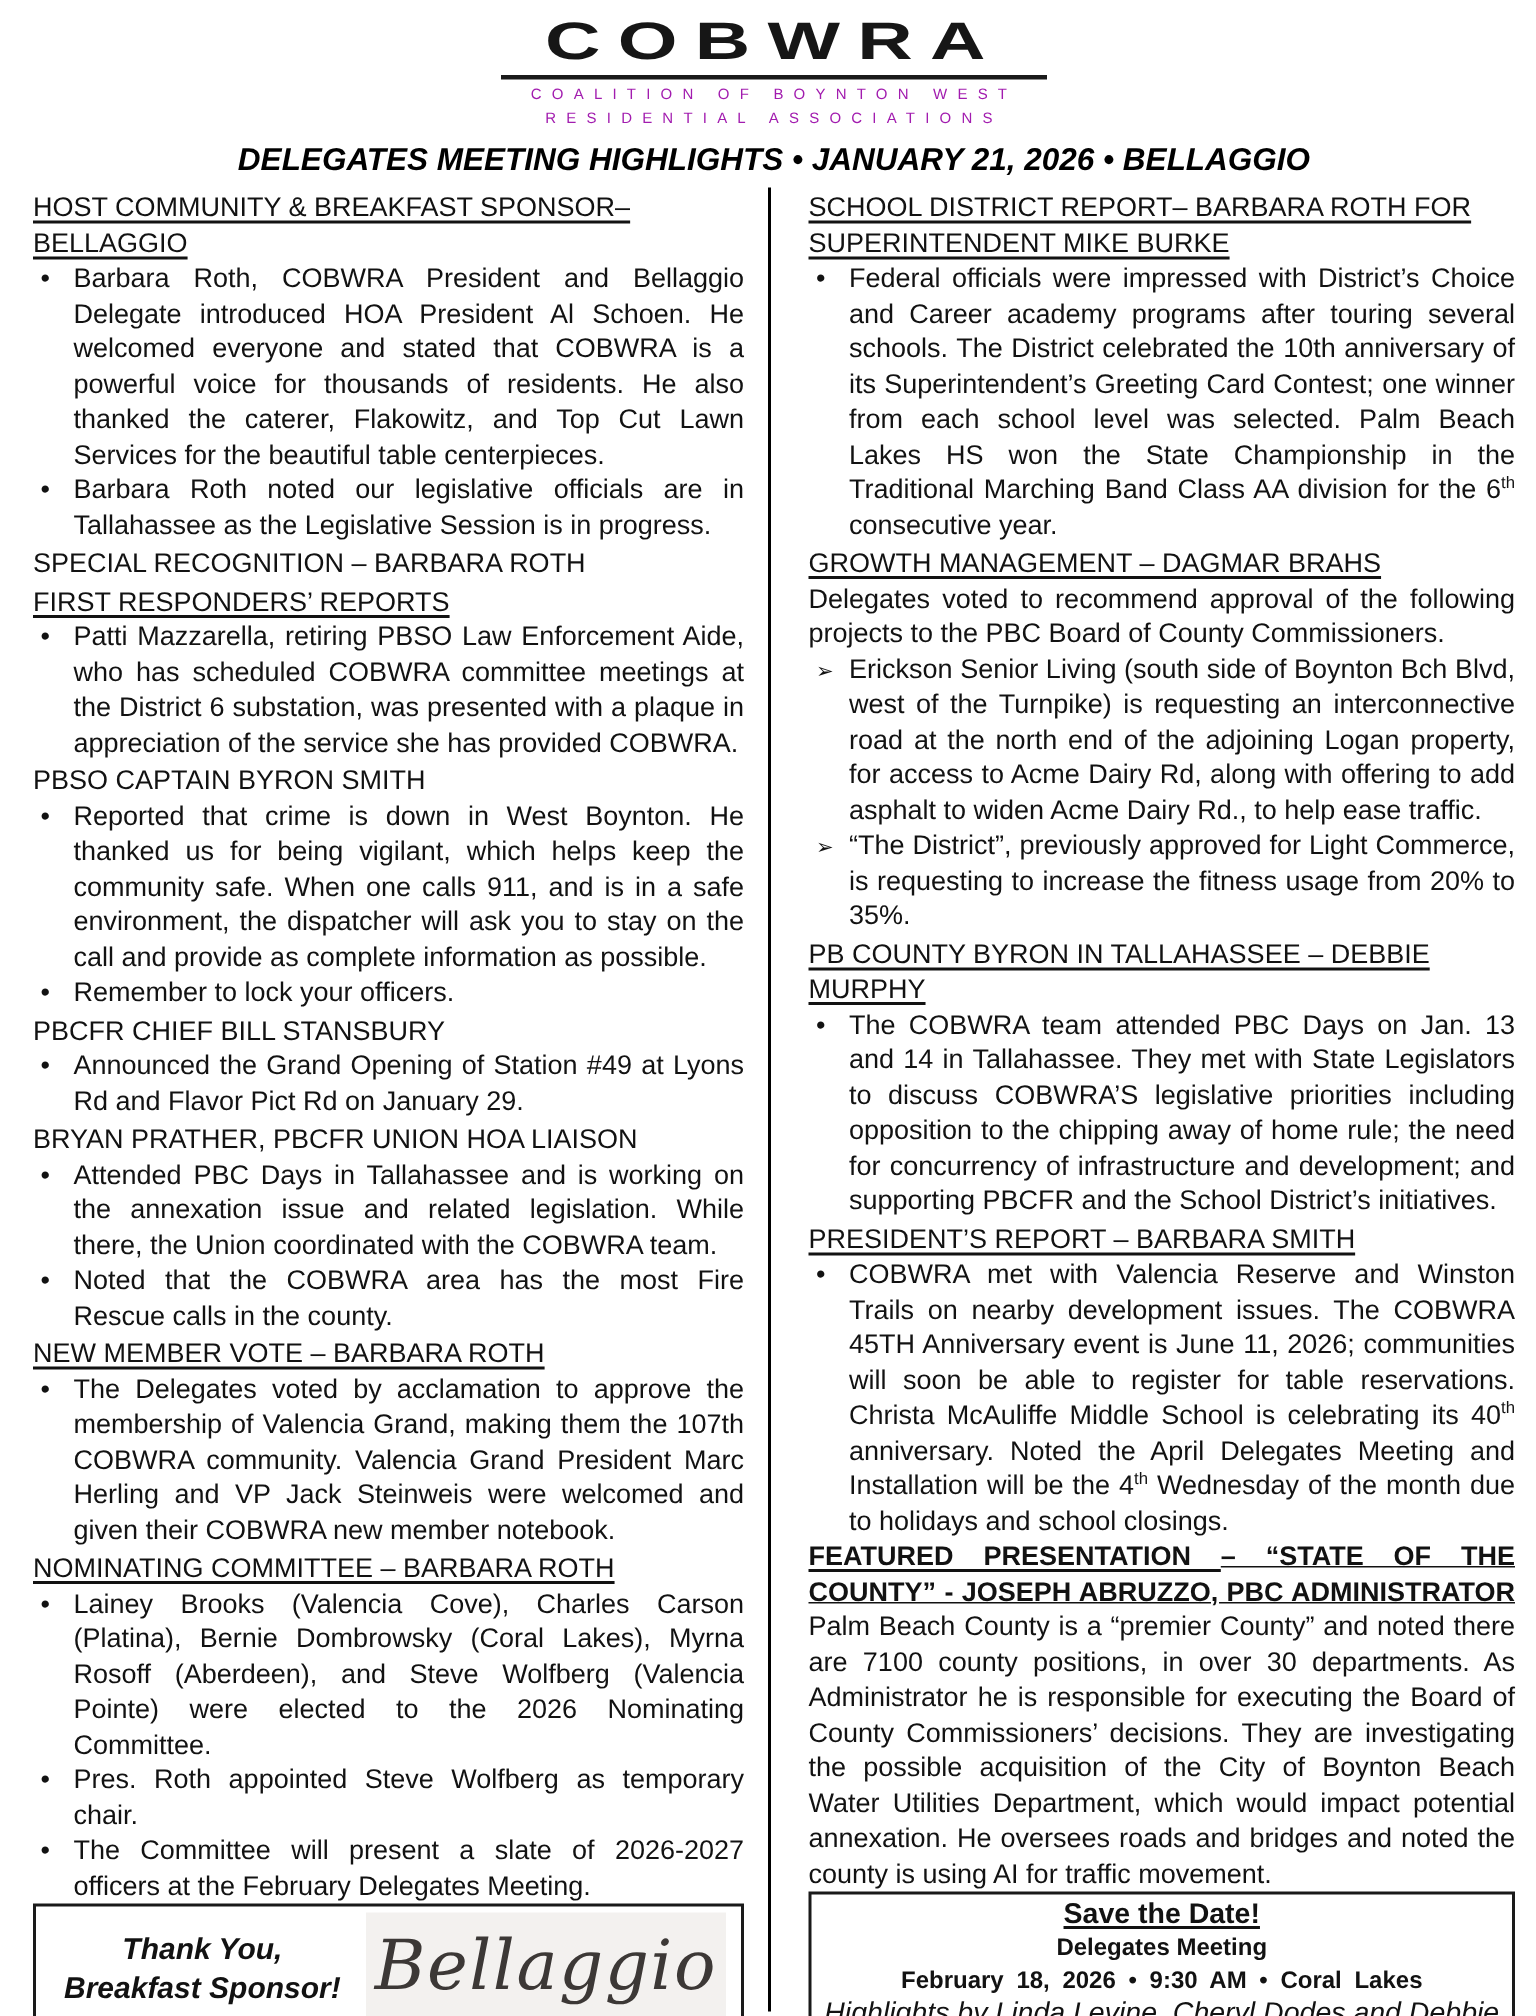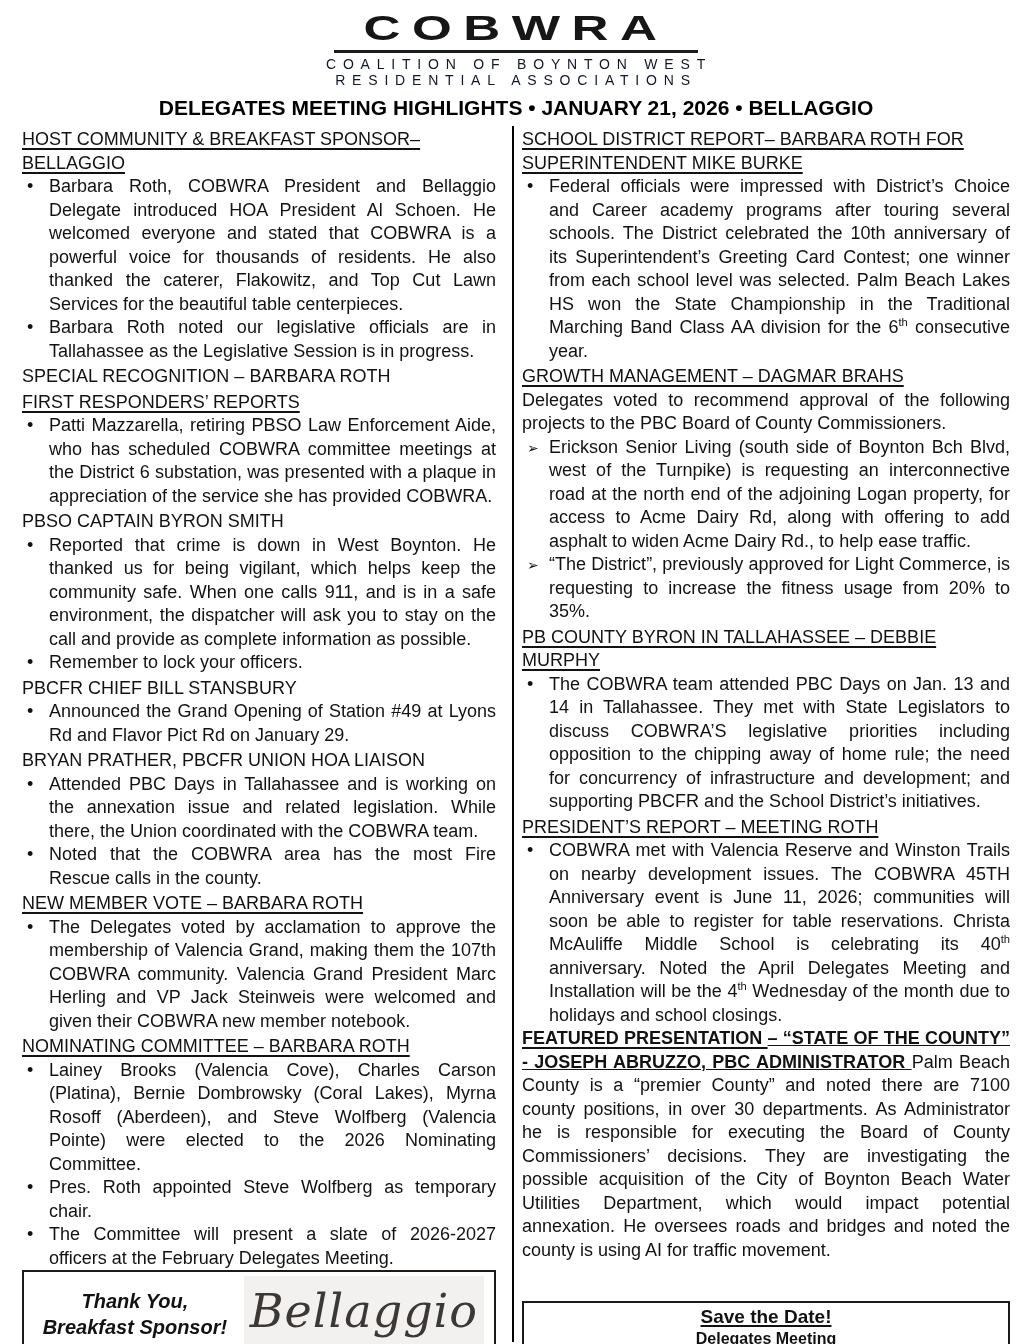--- a/index.html
+++ b/index.html
@@ -6,29 +6,29 @@
   html,body { width:1024px; height:1344px; background:#ffffff; overflow:hidden; }
   body { font-family:"Liberation Sans","DejaVu Sans",sans-serif; color:#121212; }
   .page { position:relative; width:1024px; height:1042px; padding:6px 14px 4px 22px; }
 
   
   header { text-align:center; }
   .logo { display:inline-block; width:380px; }
   .logo-word { font-weight:bold; font-size:40px; letter-spacing:9px; line-height:44px;
                transform:scale(1.28,0.88); transform-origin:center; white-space:nowrap; color:#161616;}
   .logo-rule { border-bottom:3px solid #1a1a1a; width:364px; margin:0 auto 3px auto; }
-  .logo-sub { font-size:14px; letter-spacing:6.8px; color:#0f172a; line-height:16px; white-space:nowrap; }
-  .doc-title { font-weight:bold; font-size:21px; margin-top:7px; letter-spacing:0px; color:#000; }
+  .logo-sub { font-size:10px; letter-spacing:6.8px; color:#a21caf; line-height:16px; white-space:nowrap; }
+  .doc-title { font-weight:bold; font-size:21px; margin-top:7px; letter-spacing:0px; color:#000;font-style:italic; }
 
   
   .columns { display:flex; align-items:stretch; height:1216px; margin-top:6px; }
   .col { display:flex; flex-direction:column; }
   .col-left { width:474px; margin-right:16px; }
   .divider { width:2px; background:#000; }
-  .col-right { flex:1; padding-left:8px;gap:39px; }
+  .col-right { flex:1; padding-left:25px; }
   .col-content { font-size:18px; line-height:23.5px; }
 
   .sec-heading { font-weight:normal; margin-top:2px; }
   .sec-heading.u { text-decoration:underline; text-decoration-thickness:2px; text-underline-offset:3px; }
 
   .item { }
   .item.marked { display:flex; }
   .marker { flex:0 0 27px; text-align:left; padding-left:5px; }
   .marker.arrow { font-size:14px; padding-top:1px; }
   .item-text { flex:1; display:block; text-align:justify; }
@@ -154,21 +154,21 @@
           </div>
           <div class="item marked">
             <span class="marker arrow">➢</span>
             <span class="item-text">“The District”, previously approved for Light Commerce, is requesting to increase the fitness usage from 20% to 35%.</span>
           </div>
           <div class="sec-heading u">PB COUNTY BYRON IN TALLAHASSEE – DEBBIE MURPHY</div>
           <div class="item marked">
             <span class="marker">•</span>
             <span class="item-text">The COBWRA team attended PBC Days on Jan. 13 and 14 in Tallahassee. They met with State Legislators to discuss COBWRA’S legislative priorities including opposition to the chipping away of home rule; the need for concurrency of infrastructure and development; and supporting PBCFR and the School District’s initiatives.</span>
           </div>
-          <div class="sec-heading u">PRESIDENT’S REPORT – MEETING ROTH</div>
+          <div class="sec-heading u">PRESIDENT’S REPORT – BARBARA SMITH</div>
           <div class="item marked">
             <span class="marker">•</span>
             <span class="item-text"><span class="seg-plain">COBWRA met with Valencia Reserve and Winston Trails on nearby development issues. The COBWRA 45TH Anniversary event is June 11, 2026; communities will soon be able to register for table reservations.  Christa McAuliffe Middle School is celebrating its 40</span><span class="seg-sup">th</span><span class="seg-plain"> anniversary. Noted the April Delegates Meeting and Installation will be the 4</span><span class="seg-sup">th</span><span class="seg-plain"> Wednesday of the month due to holidays and school closings.</span></span>
           </div>
           <div class="item para">
             <span class="item-text"><span class="seg-boldu">FEATURED PRESENTATION </span><span class="seg-bold"> –  “STATE OF THE COUNTY” - JOSEPH ABRUZZO, PBC ADMINISTRATOR </span><span class="seg-plain">Palm Beach County is a “premier County” and noted there are 7100 county positions, in over 30 departments. As Administrator he is responsible for executing the Board of County Commissioners’ decisions. They are investigating the possible acquisition of the City of Boynton Beach Water Utilities Department, which would impact potential annexation.  He oversees roads and bridges and noted the county is using AI for traffic movement.</span></span>
           </div>
         </div>
       <div class="box savedate-box">
         <div class="std-title">Save the Date!</div>

